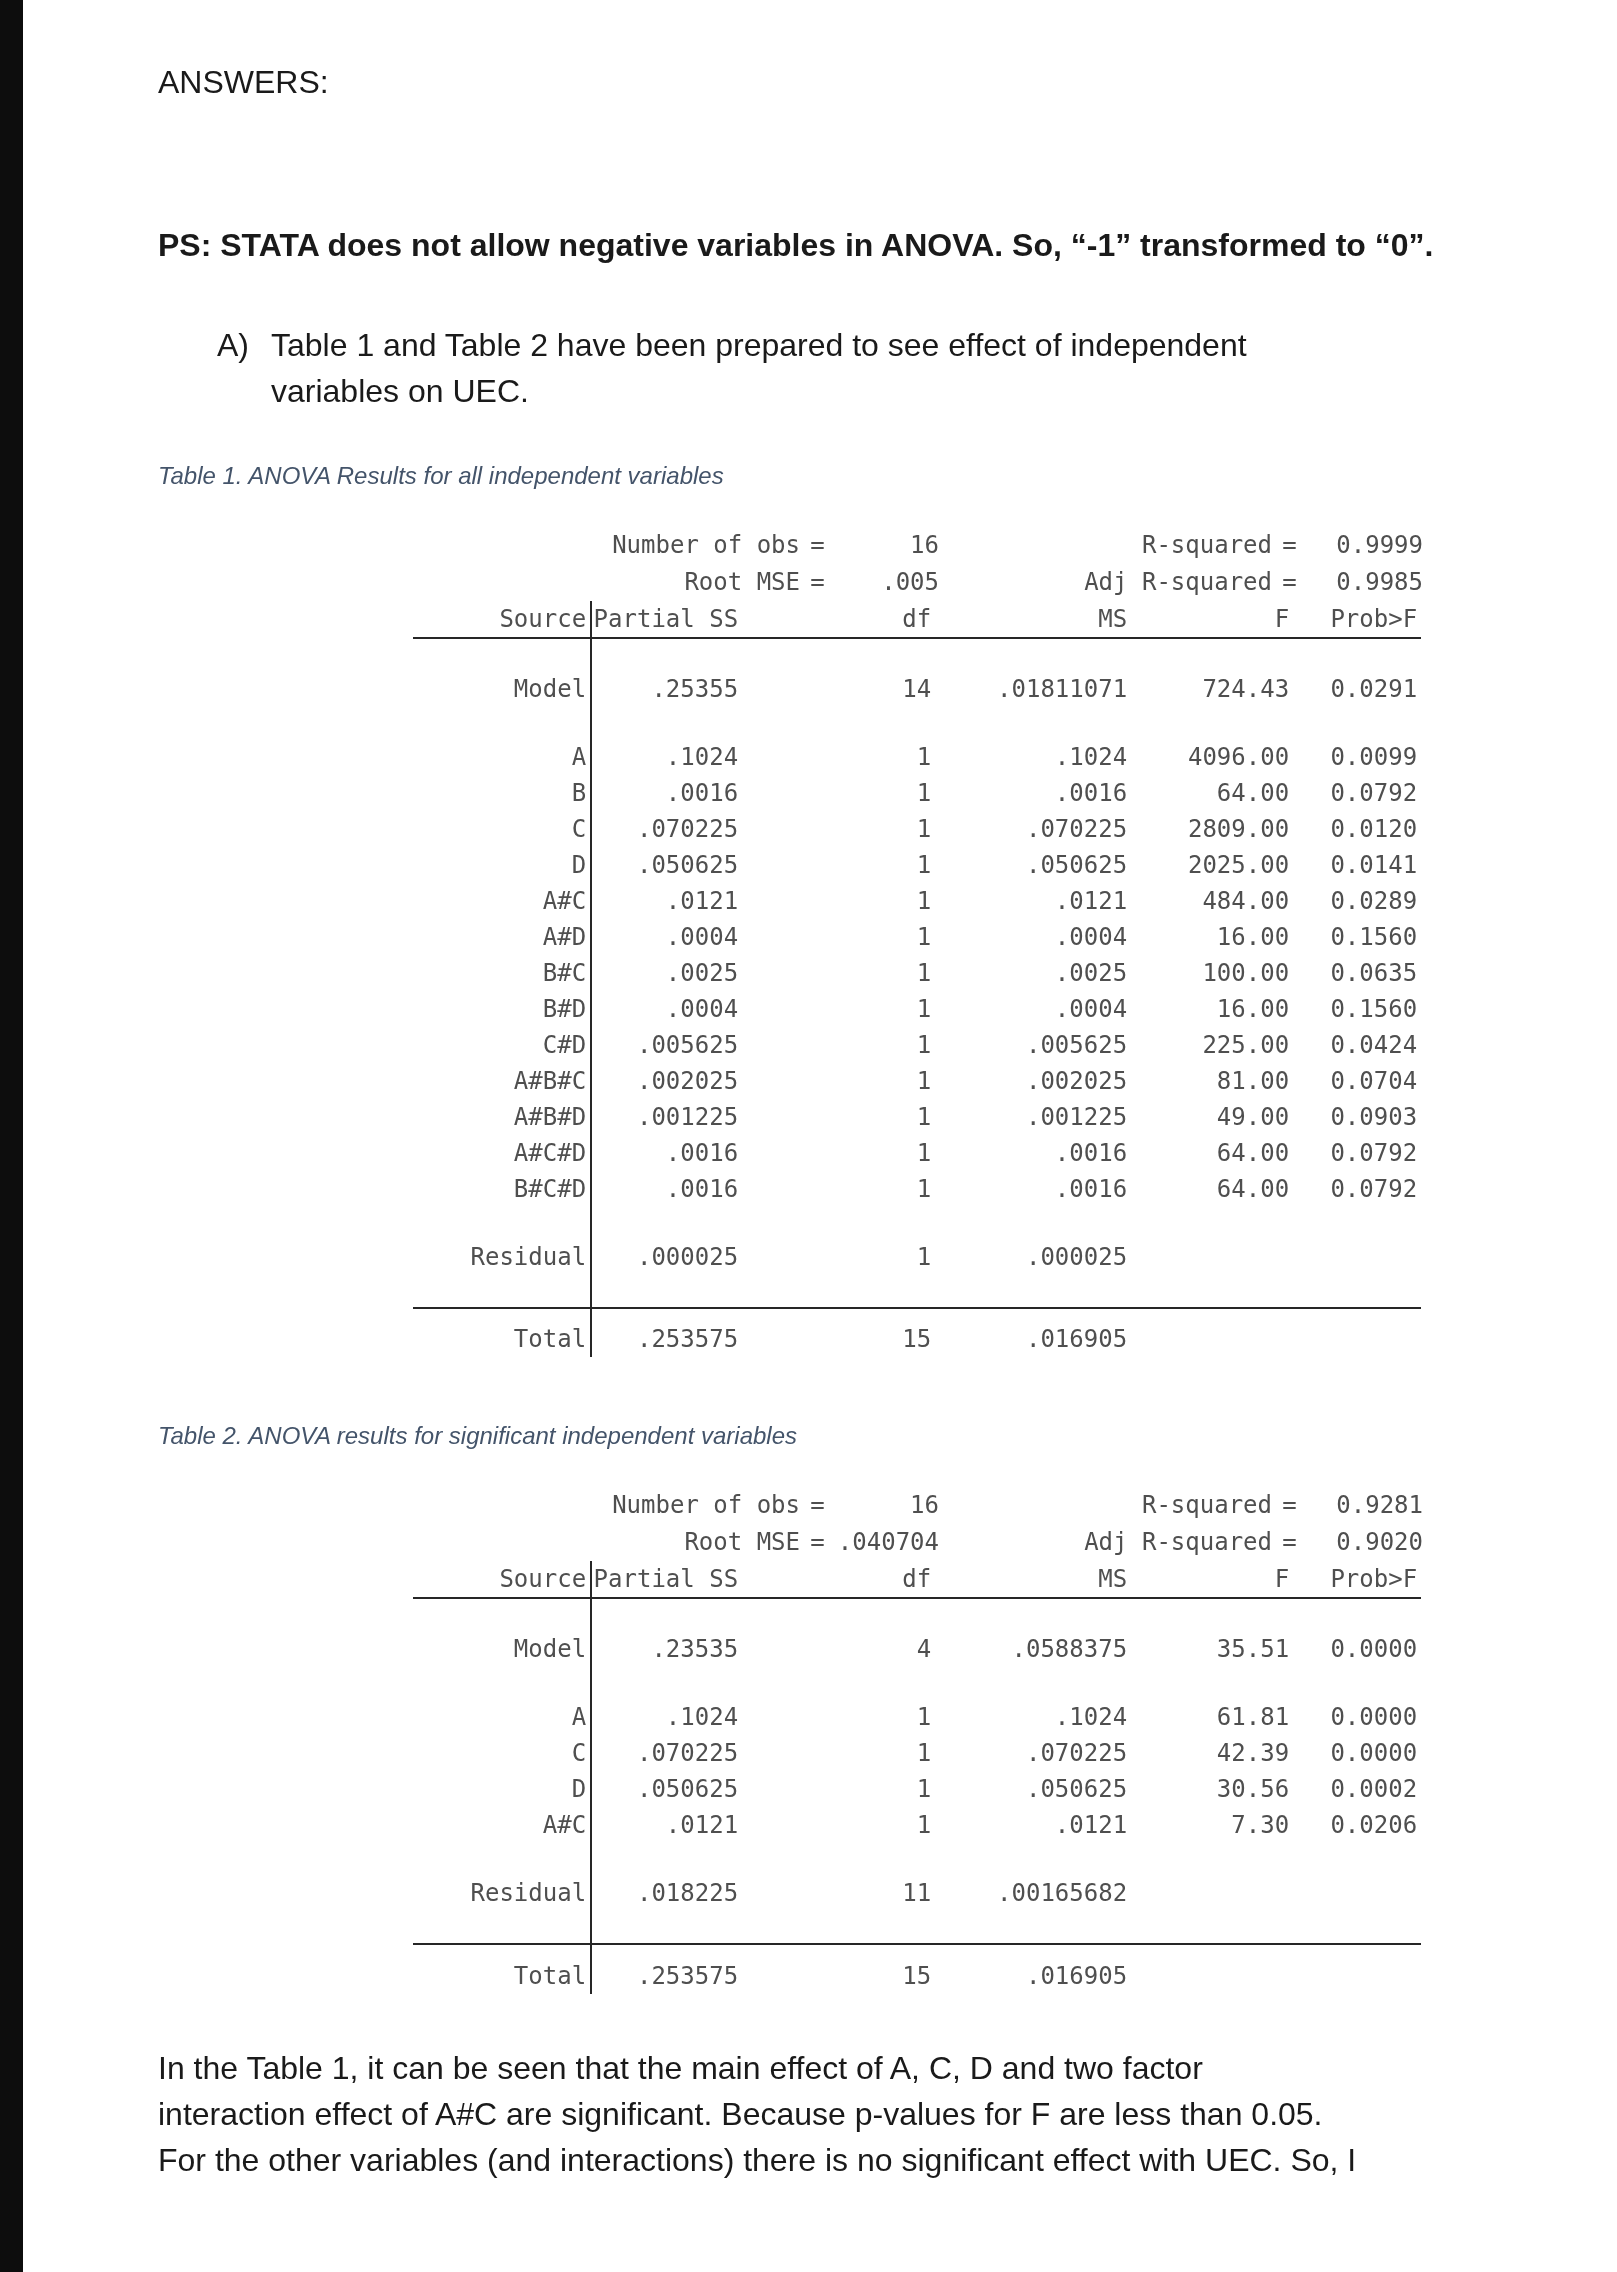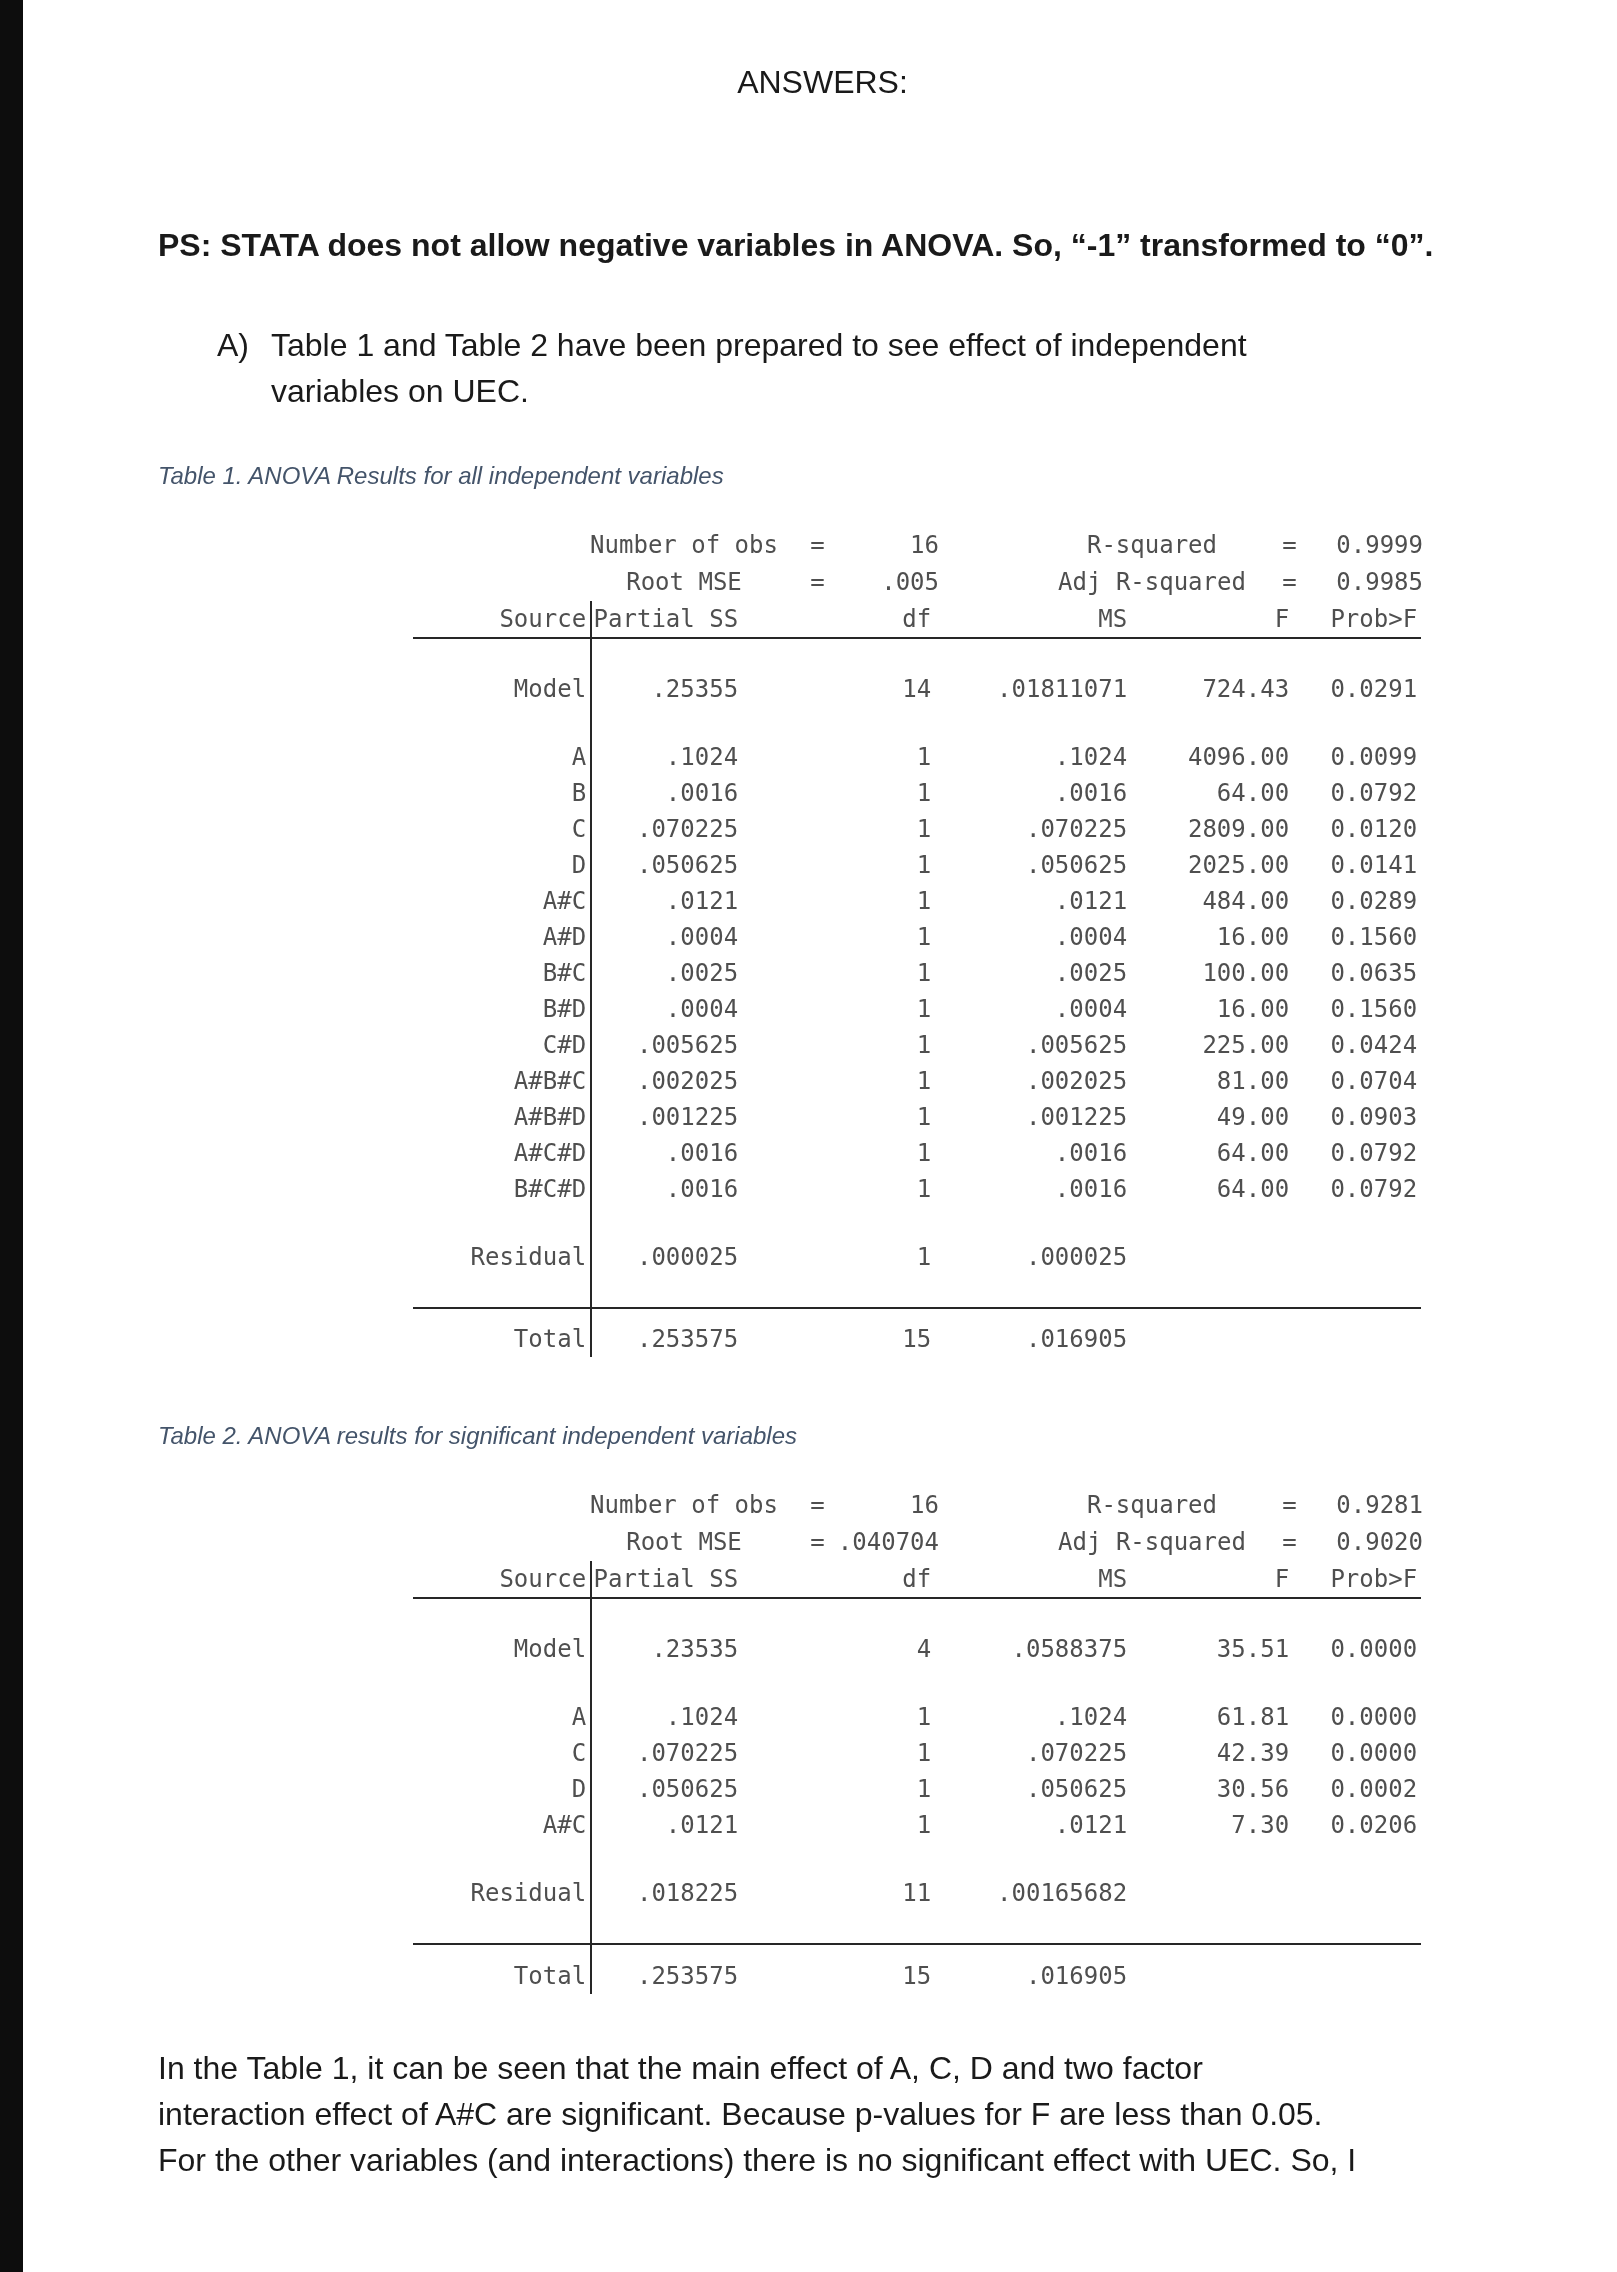--- a/index.html
+++ b/index.html
@@ -8,39 +8,39 @@
     width:1618px;height:2273px;
     background:#ffffff;
     overflow:hidden;
     font-family:"Liberation Sans", sans-serif;
     color:#1a1a1a;
   }
   .edge{
     position:absolute;left:0;top:0;width:23px;height:2273px;background:#0d0d0d;
   }
   .doc{padding:63px 131px 0 158px;}
-  .answers{font-size:32px;line-height:39px;margin:0;font-weight:400;text-align:center;}
+  .answers{font-size:32px;line-height:39px;margin:0;font-weight:400;}
   .ps{font-size:32px;line-height:46px;margin-top:120px;font-weight:bold;}
   .item-a{margin-top:54px;margin-left:59px;display:flex;}
   .item-a .lbl{width:54px;flex:0 0 54px;font-size:32px;line-height:46px;}
   .item-a .txt{font-size:32px;line-height:46px;}
   .caption{
     font-size:24px;line-height:31px;font-style:italic;color:#44546A;
   }
   .cap1{margin-top:46px;}
   .cap2{margin-top:63px;}
   .stats{
     display:grid;
     grid-template-columns:232px 35px 104px 93px 240px 35px 116px;
     margin-left:410px;margin-top:36px;
     font-family:"DejaVu Sans Mono", monospace;
     font-size:24px;line-height:37px;color:#4f4f4f;
     white-space:pre;
   }
-  .stats .l{text-align:center;}
+  .stats .l{text-align:right;}
   .stats .e{text-align:center;}
   .stats .v{text-align:right;}
   .stata-table{
     border-collapse:collapse;table-layout:fixed;
     margin-left:255px;
   }
   .stata-table td{
     font-family:"DejaVu Sans Mono", monospace;
     font-size:24px;line-height:36px;color:#4f4f4f;
     text-align:right;padding:0 3.9px 0 0;white-space:pre;

